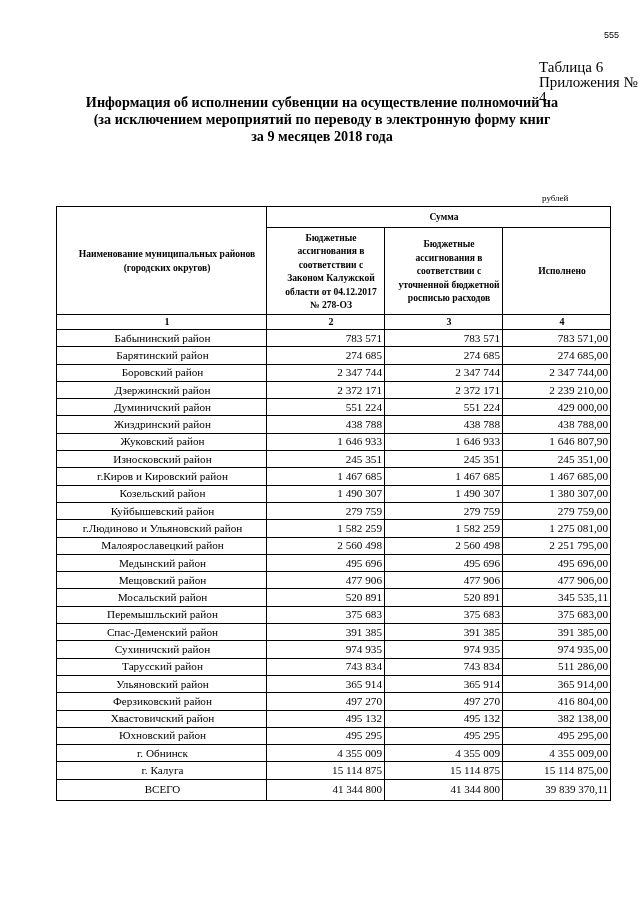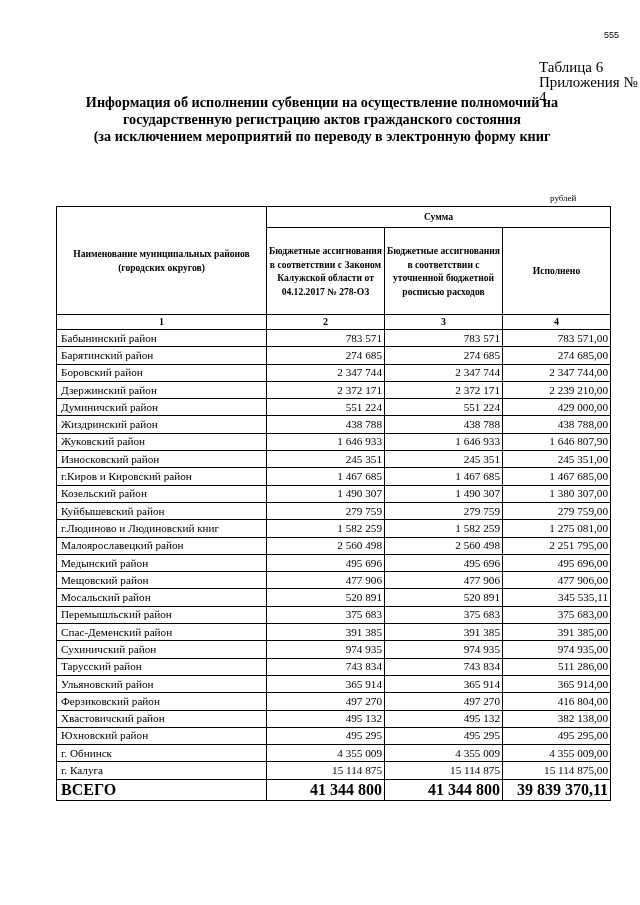--- a/index.html
+++ b/index.html
@@ -39,21 +39,20 @@
       text-align: center;
       font-weight: bold;
       font-size: 14.2px;
       line-height: 16.8px;
     }
     .units {
       position: absolute;
       top: 193px;
       left: 542px;
       font-size: 9px;
-      margin-left: 8px;
     }
     table.report {
       position: absolute;
       top: 206px;
       left: 56px;
       width: 554px;
       border-collapse: collapse;
       table-layout: fixed;
       font-size: 11.2px;
     }
@@ -67,49 +66,50 @@
       overflow: hidden;
       white-space: nowrap;
     }
     table.report th {
       font-weight: bold;
       font-size: 9.6px;
       text-align: center;
       vertical-align: middle;
       line-height: 13.5px;
       white-space: normal;
+      padding-left: 13px;
     }
     table.report tr.h-sum th { height: 20px; font-size: 9.6px; }
     table.report tr.h-sub th { height: 86px; }
     table.report tr.h-num th { height: 14px; font-size: 10px; line-height: 12px; }
     table.report td { height: 16.3px; line-height: 15px; }
-    table.report td.name { text-align: left; padding-left: 4px; }
+    table.report td.name { text-align: center; padding-left: 4px; }
     table.report td.num { text-align: right; padding-right: 2px; }
     table.report tr.total td {
-      font-weight: bold;
-      font-size: 16px;
+      font-weight: normal;
+      font-size: 11px;
       height: 20px;
       border-top: 1.5px solid #000;
     }
     table.report { border: 1.5px solid #000; }
   </style>
 </head>
 <body>
 
 <div class="page-number">555</div>
 
 <div class="table-label">
   <div>Таблица 6</div>
   <div>Приложения № 4</div>
 </div>
 
 <div class="title">
   <div>Информация об исполнении субвенции на осуществление полномочий на</div>
-  <div>государственную регистрацию актов гражданского состояния</div>
   <div>(за исключением мероприятий по переводу в электронную форму книг</div>
+  <div>за 9 месяцев 2018 года</div>
 </div>
 
 <div class="units">рублей</div>
 
 <table class="report">
   <colgroup>
     <col class="c1">
       <col class="c2">
       <col class="c3">
       <col class="c4">
@@ -192,21 +192,21 @@
         <td class="num">1 490 307</td>
         <td class="num">1 380 307,00</td>
       </tr>
       <tr>
         <td class="name">Куйбышевский район</td>
         <td class="num">279 759</td>
         <td class="num">279 759</td>
         <td class="num">279 759,00</td>
       </tr>
       <tr>
-        <td class="name">г.Людиново и Людиновский книг</td>
+        <td class="name">г.Людиново и Ульяновский район</td>
         <td class="num">1 582 259</td>
         <td class="num">1 582 259</td>
         <td class="num">1 275 081,00</td>
       </tr>
       <tr>
         <td class="name">Малоярославецкий район</td>
         <td class="num">2 560 498</td>
         <td class="num">2 560 498</td>
         <td class="num">2 251 795,00</td>
       </tr>

